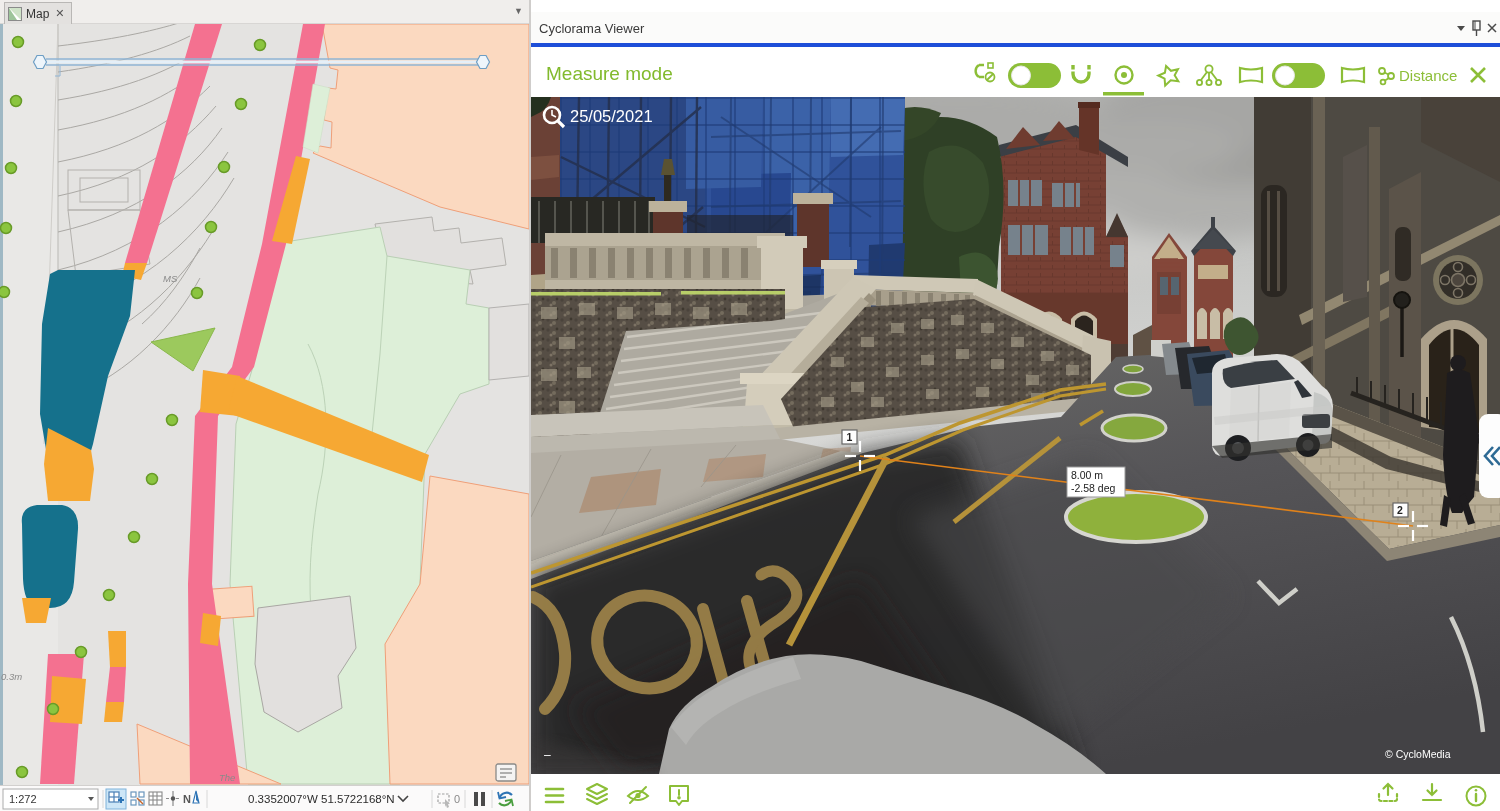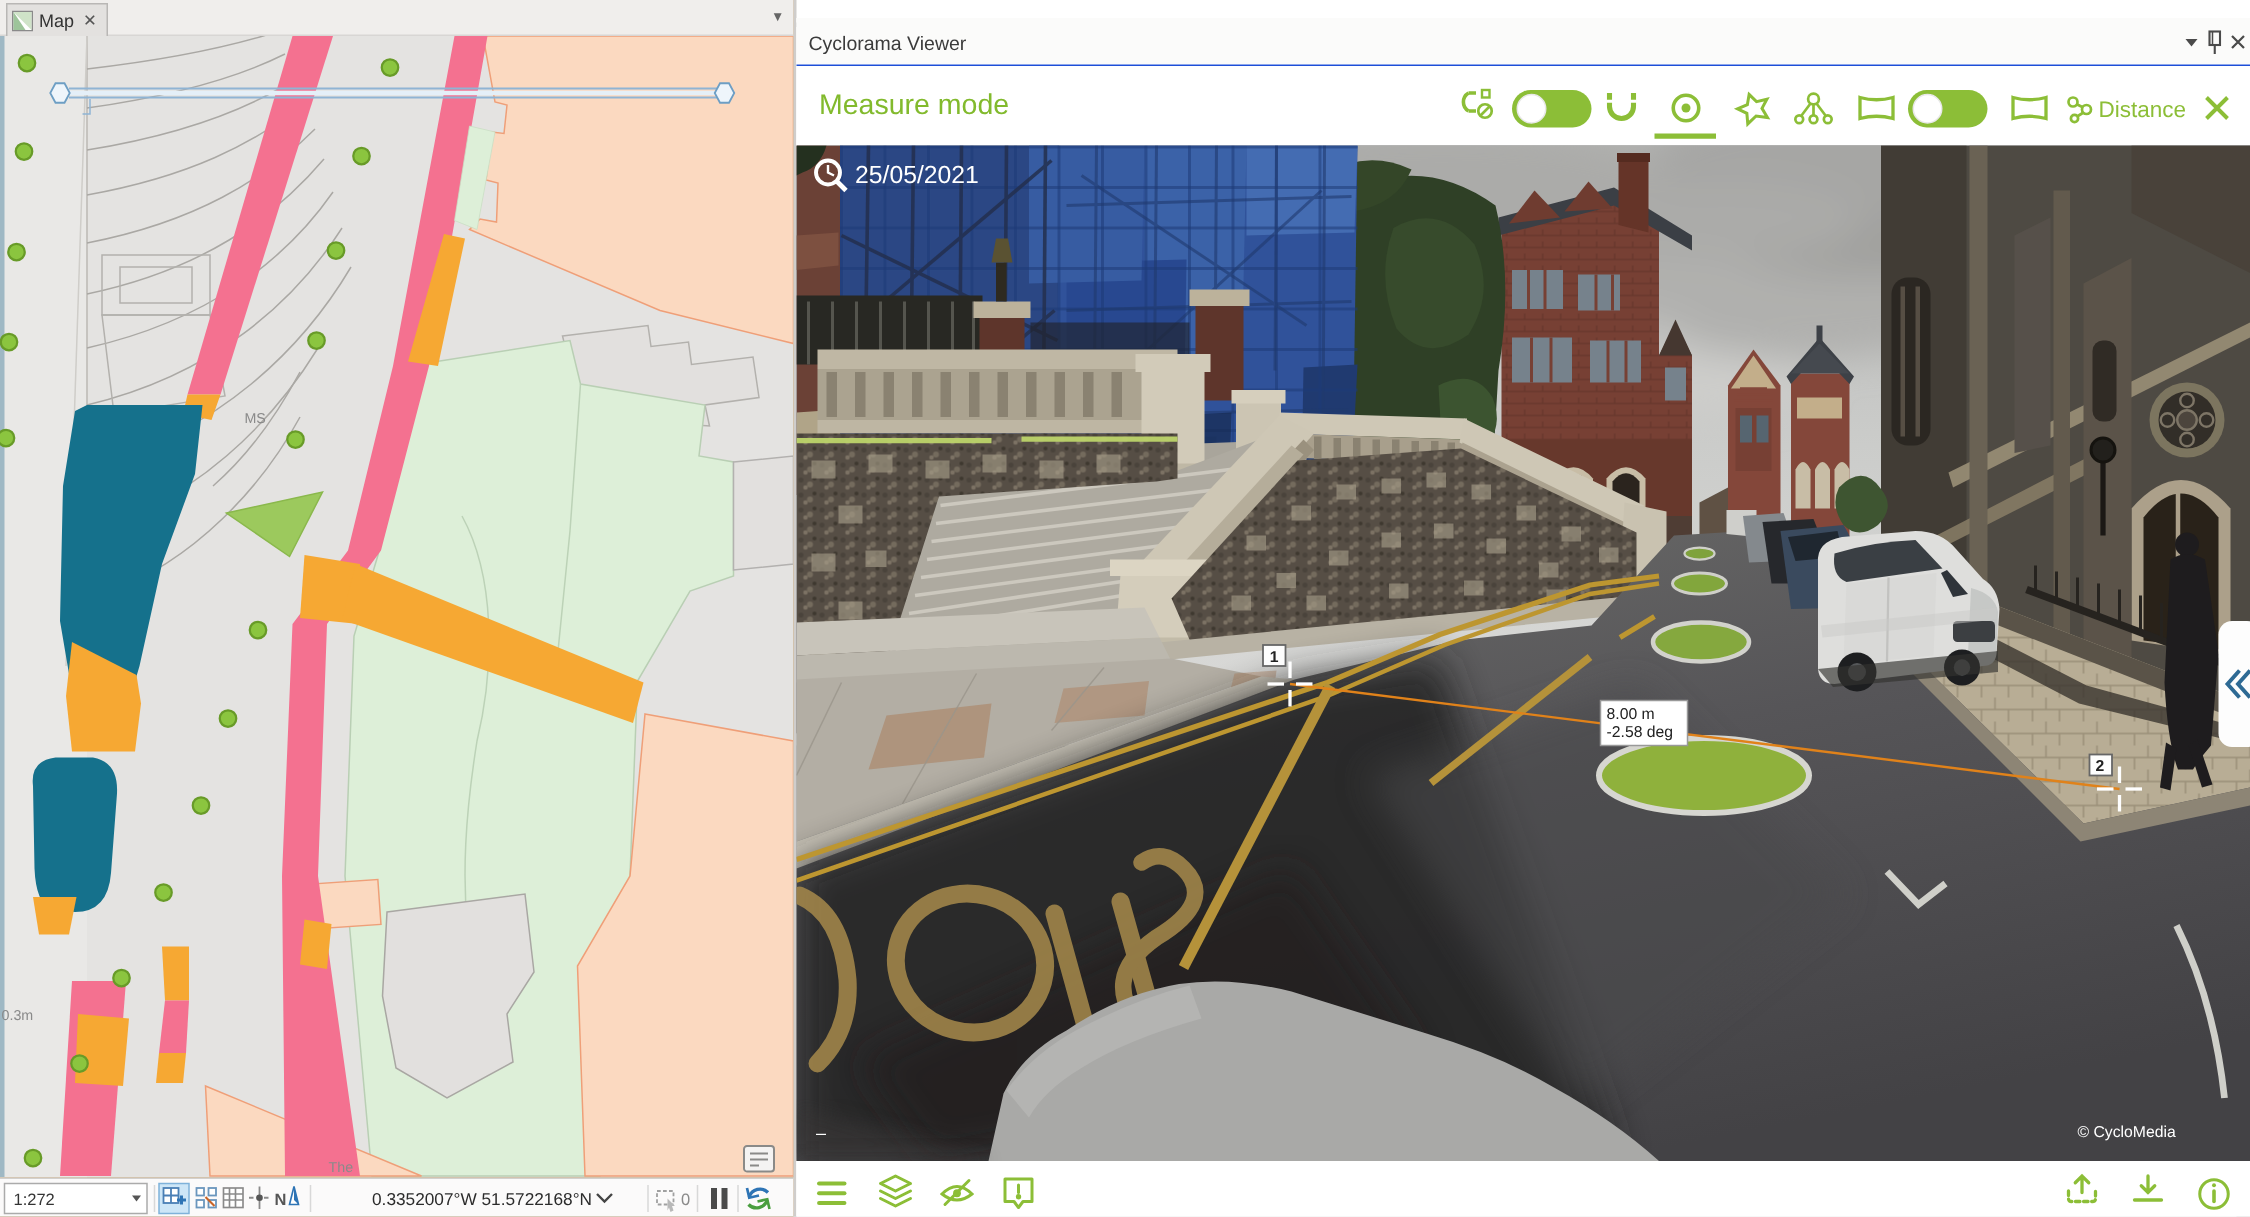--- a/index.html
+++ b/index.html
@@ -1,31 +1,31 @@
 <!DOCTYPE html>
 <html><head>
 <meta charset="utf-8">
 <style>
 * { margin:0; padding:0; box-sizing:border-box; }
 html,body { width:1500px; height:811px; overflow:hidden; font-family:"Liberation Sans", sans-serif; background:#fff; }
 #app { position:relative; width:1500px; height:811px; }
-#left { position:absolute; left:0; top:0; width:529px; height:811px; background:#a16207;padding-left:28px; }
+#left { position:absolute; left:0; top:0; width:529px; height:811px; background:#fef9c3;padding-left:28px; }
 #divider { position:absolute; left:529px; top:0; width:2px; height:811px; background:#cfcdcb; }
 #right { position:absolute; left:531px; top:0; width:960px; height:811px; background:#fff;margin-top:12px; }
 #tabbar { position:absolute; left:0; top:0; width:529px; height:24px; background:#f0eeec; border-bottom:1px solid #d8d6d4; }
 #maptab { position:absolute; left:4px; top:2px; width:68px; height:22px; background:#e3e1df; border:1px solid #b9b7b5; border-bottom:none; display:flex; align-items:center; padding-left:3px; }
 #maptab .txt { font-size:12px; color:#333; margin-left:4px; }
 #maptab .x { font-size:11px; color:#555; margin-left:6px; }
 #tabchev { position:absolute; right:6px; top:6px; font-size:9px; color:#666; }
-#mapwrap { position:absolute; left:0; top:24px; width:529px; height:761px; overflow:hidden; }
+#mapwrap { position:absolute; left:0; top:24px; width:529px; height:761px; overflow:hidden;font-style:italic; }
 #statusbar { position:absolute; left:0; top:785px; width:529px; height:26px; background:#fbfafa; border-top:1px solid #d2d0ce; font-size:11px; color:#333;text-align:center; }
 #titlebar { position:absolute; left:0; top:0; width:969px; height:31px; background:#fbfbfa; }
 #titlebar .t { position:absolute; left:8px; top:9px; font-size:13px; color:#3b3b3b; }
 #topline { position:absolute; left:0; top:3px; width:969px; height:3px; background:#c9c9c9; }
-#toolbar { position:absolute; left:0; top:31px; width:969px; height:54px; background:#fff; border-top:1px solid #1d4ed8; }
+#toolbar { position:absolute; left:0; top:31px; width:969px; height:54px; background:#fff; border-top:4px solid #1d4ed8; }
 #toolbar .mm { position:absolute; left:15px; top:16px; font-size:19px; color:#82ba2d; }
 #photowrap { position:absolute; left:0; top:85px; width:969px; height:677px; background:#777; }
 #botbar { position:absolute; left:0; top:762px; width:969px; height:45px; background:#fff; }
 #botstrip { position:absolute; left:0; top:807px; width:969px; height:4px; background:#d8d8d6; }
 </style>
 </head>
 <body>
 <div id="app">
   <div id="left">
     <div id="tabbar">

